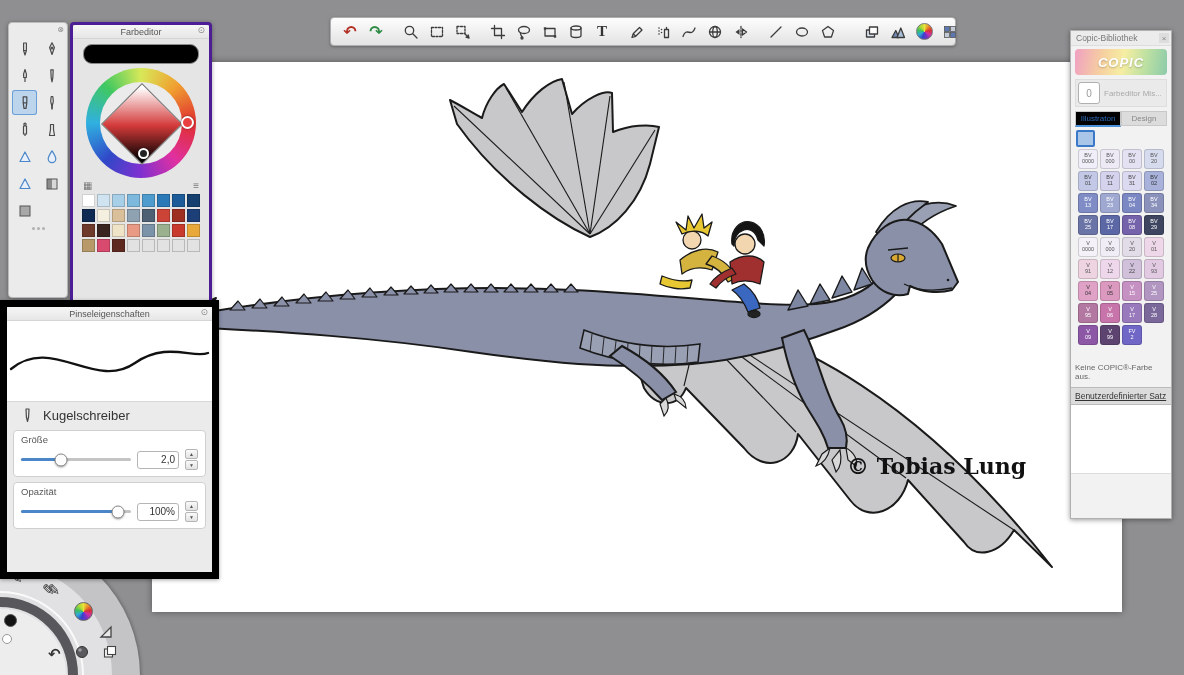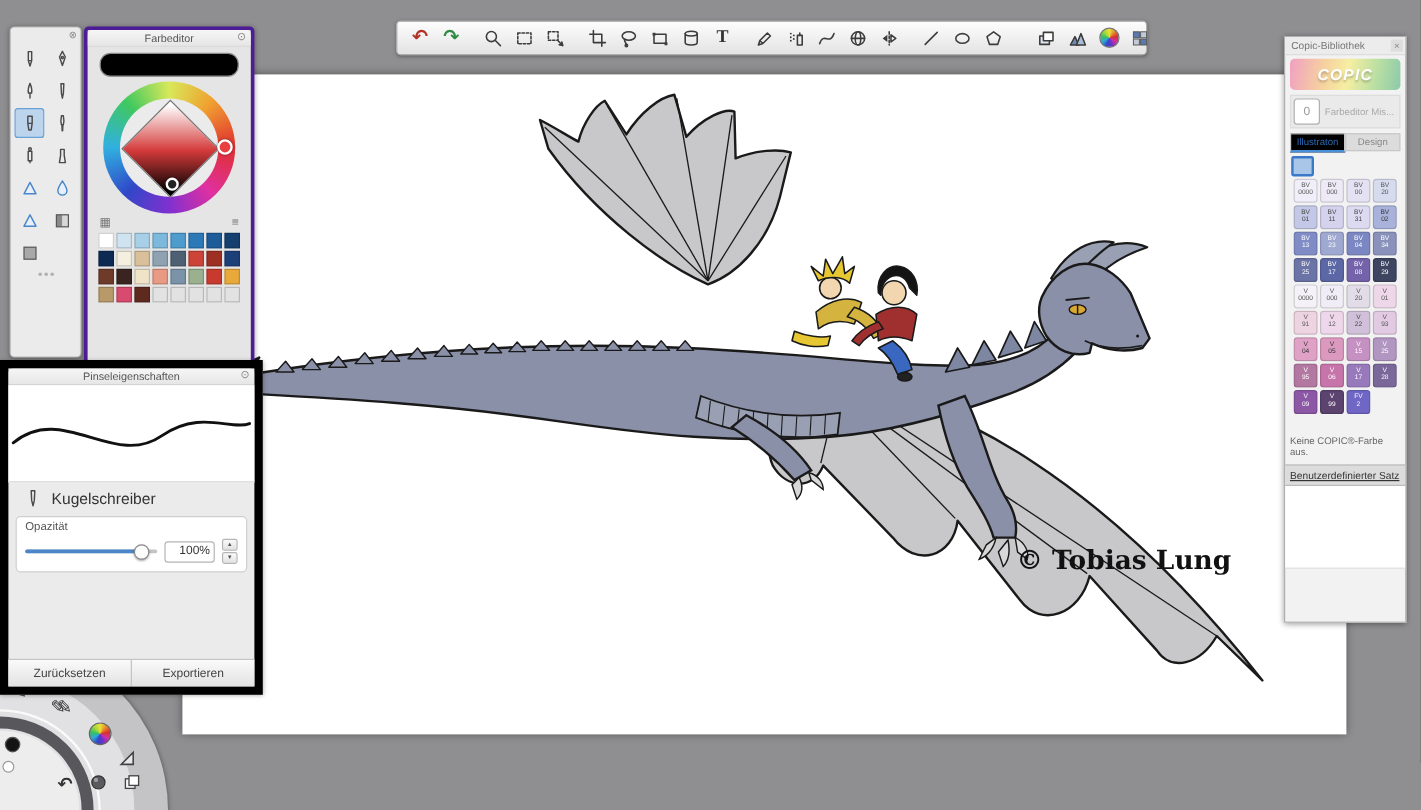--- a/index.html
+++ b/index.html
@@ -496,36 +496,46 @@
           <path d="M4,48 C45,14 88,70 128,42 C160,20 186,38 201,32" fill="none" stroke="#111" stroke-width="2.4" stroke-linecap="round"></path>
         </svg>
     </div>
     <div class="brush-row">
       <svg width="17" height="17" class="pstk">
           <path d="M7,2 h3 l-.4,8 L8.5,14.5 L7.4,10 Z"></path>
         </svg>
       <span class="brush-name">Kugelschreiber</span>
     </div>
     <div class="group">
+      <div class="group-label">Größe</div>
+      <div class="slider-row">
+        <div class="track">
+          <div class="fillbar" style="width:36%;"></div>
+          <div class="handle" style="left:36%;"></div>
+        </div>
+        <span class="valbox">2,0</span>
+        <span class="spincol">
+          <span class="spin">▲</span>
+          <span class="spin">▼</span>
+        </span>
+      </div>
+    </div>
+    <div class="group">
       <div class="group-label">Opazität</div>
       <div class="slider-row">
         <div class="track">
           <div class="fillbar" style="width:88%;"></div>
           <div class="handle" style="left:88%;"></div>
         </div>
         <span class="valbox">100%</span>
         <span class="spincol">
           <span class="spin">▲</span>
           <span class="spin">▼</span>
         </span>
       </div>
-    </div>
-    <div class="btnrow">
-      <span class="pbtn">Zurücksetzen</span>
-      <span class="pbtn">Exportieren</span>
     </div>
   </div>
 
   <div class="copic">
     <div class="copic-head">
       <span>Copic-Bibliothek</span>
       <span class="copic-close">×</span>
     </div>
     <div class="copic-logo">
       <span>COPIC</span>

